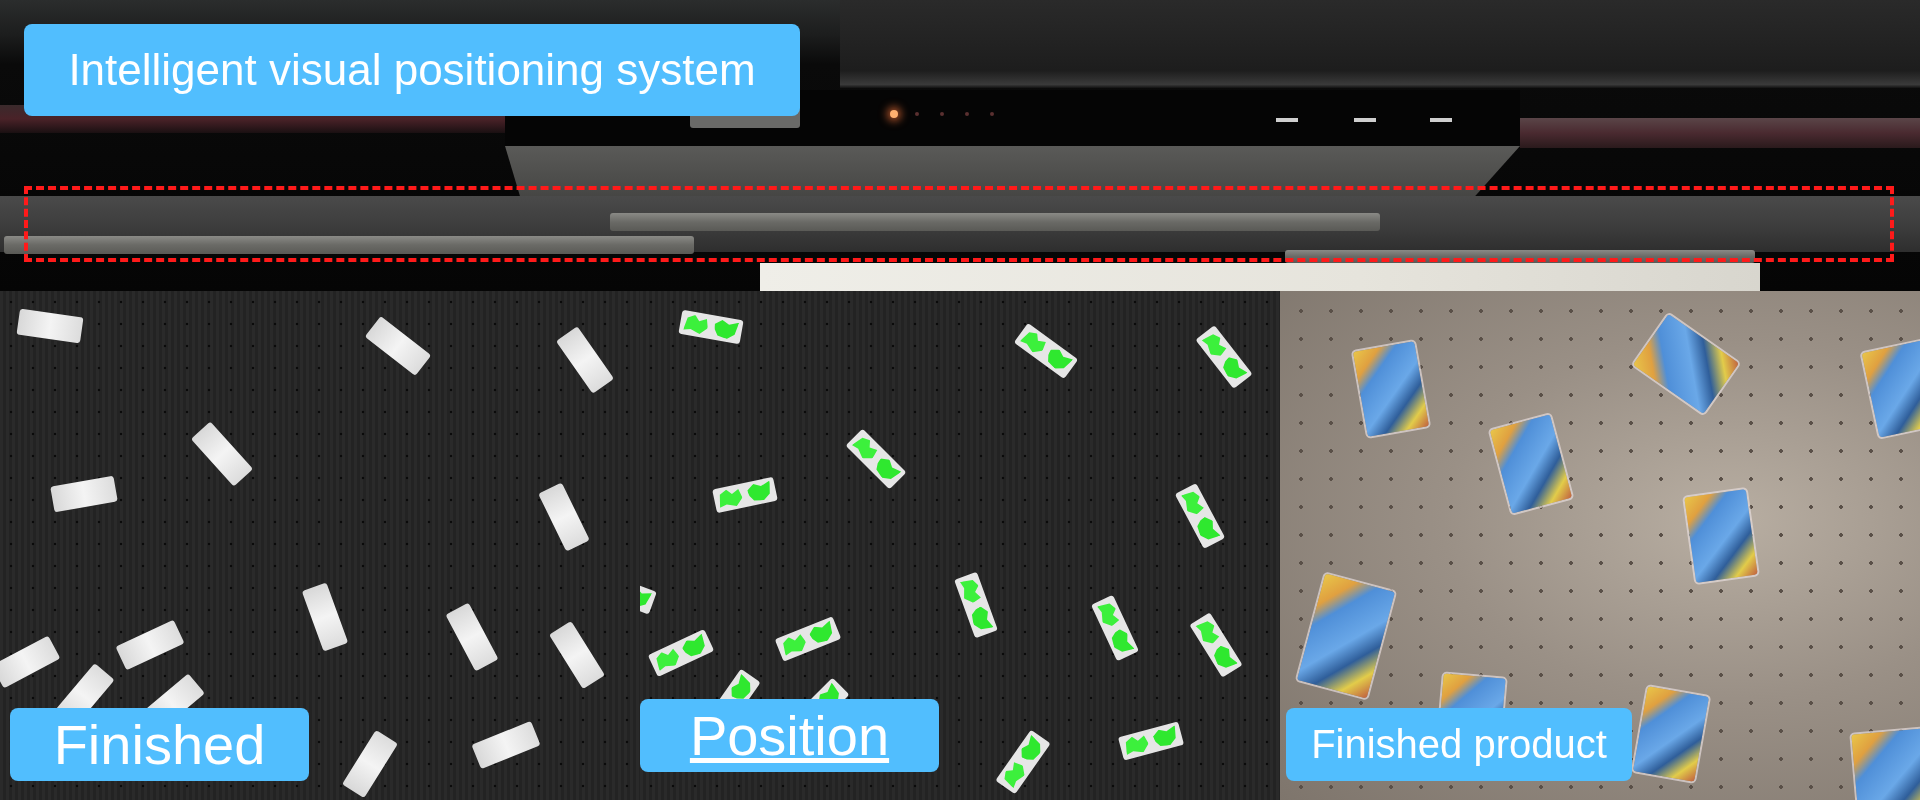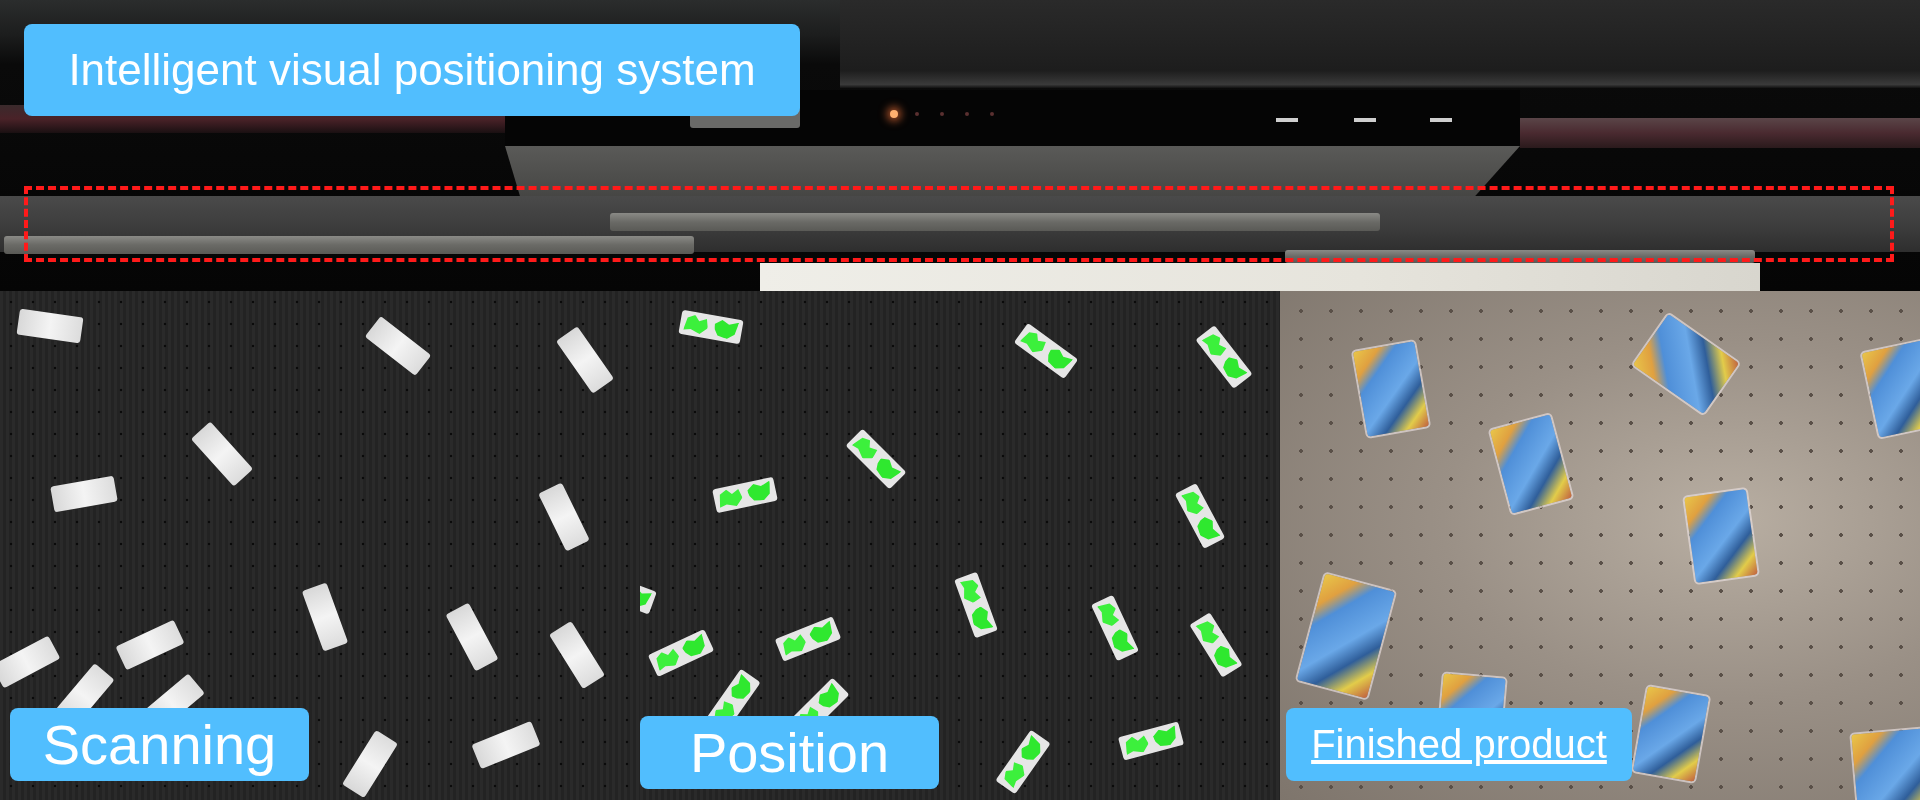--- a/index.html
+++ b/index.html
@@ -55,22 +55,22 @@
      clip-path:polygon(0 30%,30% 0,60% 20%,100% 0,90% 70%,60% 100%,20% 90%,5% 60%); }
   .pcard { position:absolute; width:62px; height:86px; border-radius:3px;
      background:linear-gradient(135deg,#e8c64a 0%,#e0a040 18%,#4f8fd8 30%,#6aa8e8 55%,#2f5e9a 70%,#e2cc4a 85%,#c06040 100%);
      box-shadow:0 0 0 2px rgba(230,220,220,.7); }
 
   
   .label { background:#51befe; color:#ffffff; border-radius:8px; display:flex; align-items:center; justify-content:center;
            white-space:nowrap; }
   .title-label { left:24px; top:24px; width:776px; height:92px; font-size:44px; }
   .scan-label { left:10px; top:708px; width:299px; height:73px; font-size:56px; }
-  .pos-label { left:640px; top:716px; width:299px; height:73px; font-size:56px; }
-  .fin-label { left:1286px; top:708px; width:346px; height:73px; font-size:40px;text-decoration:underline; }
+  .pos-label { left:640px; top:699px; width:299px; height:73px; font-size:56px;text-decoration:underline; }
+  .fin-label { left:1286px; top:708px; width:346px; height:73px; font-size:40px; }
 </style>
 </head>
 <body>
 
 <div class="abs machine">
   <div class="abs upper-beam"></div>
   <div class="abs red-rail-left"></div>
   <div class="abs red-rail-right"></div>
   <div class="abs carriage-top"></div>
   <div class="abs camera-box"></div>
@@ -136,15 +136,15 @@
   <div class="pcard" style="left:375px;top:30px;transform:rotate(-55deg)"></div>
   <div class="pcard" style="left:590px;top:55px;transform:rotate(-12deg)"></div>
   <div class="pcard" style="left:220px;top:130px;transform:rotate(-15deg)"></div>
   <div class="pcard" style="left:410px;top:202px;transform:rotate(-8deg)"></div>
   <div class="pcard" style="left:30px;top:290px;transform:rotate(15deg);height:110px;width:72px"></div>
   <div class="pcard" style="left:160px;top:385px;transform:rotate(5deg)"></div>
   <div class="pcard" style="left:360px;top:400px;transform:rotate(10deg)"></div>
   <div class="pcard" style="left:575px;top:440px;transform:rotate(-5deg);width:80px"></div>
 </div>
 
-<div class="abs label scan-label">Scanning</div>
+<div class="abs label scan-label">Finished</div>
 <div class="abs label pos-label">Position</div>
 <div class="abs label fin-label">Finished product</div>
 
 </body></html>

